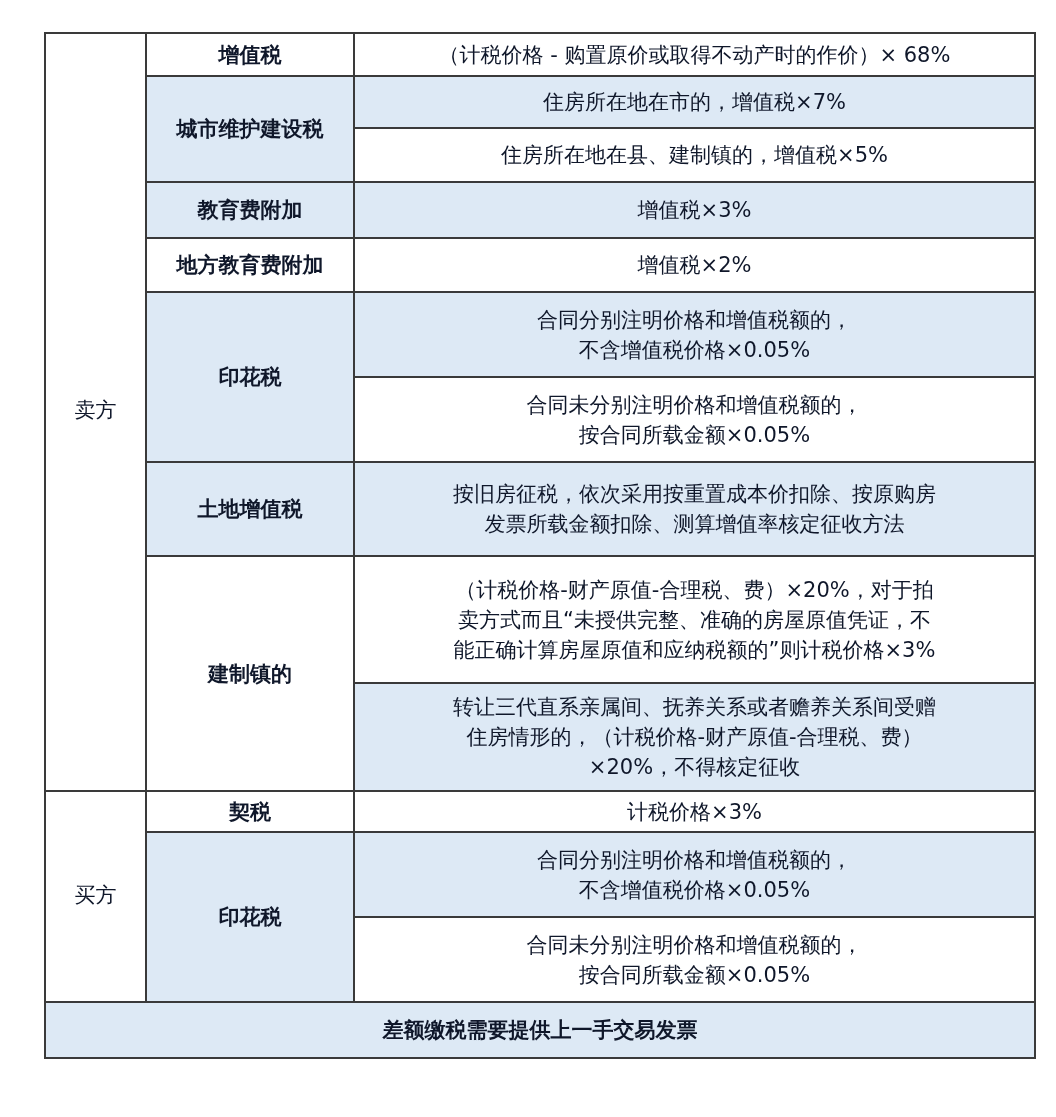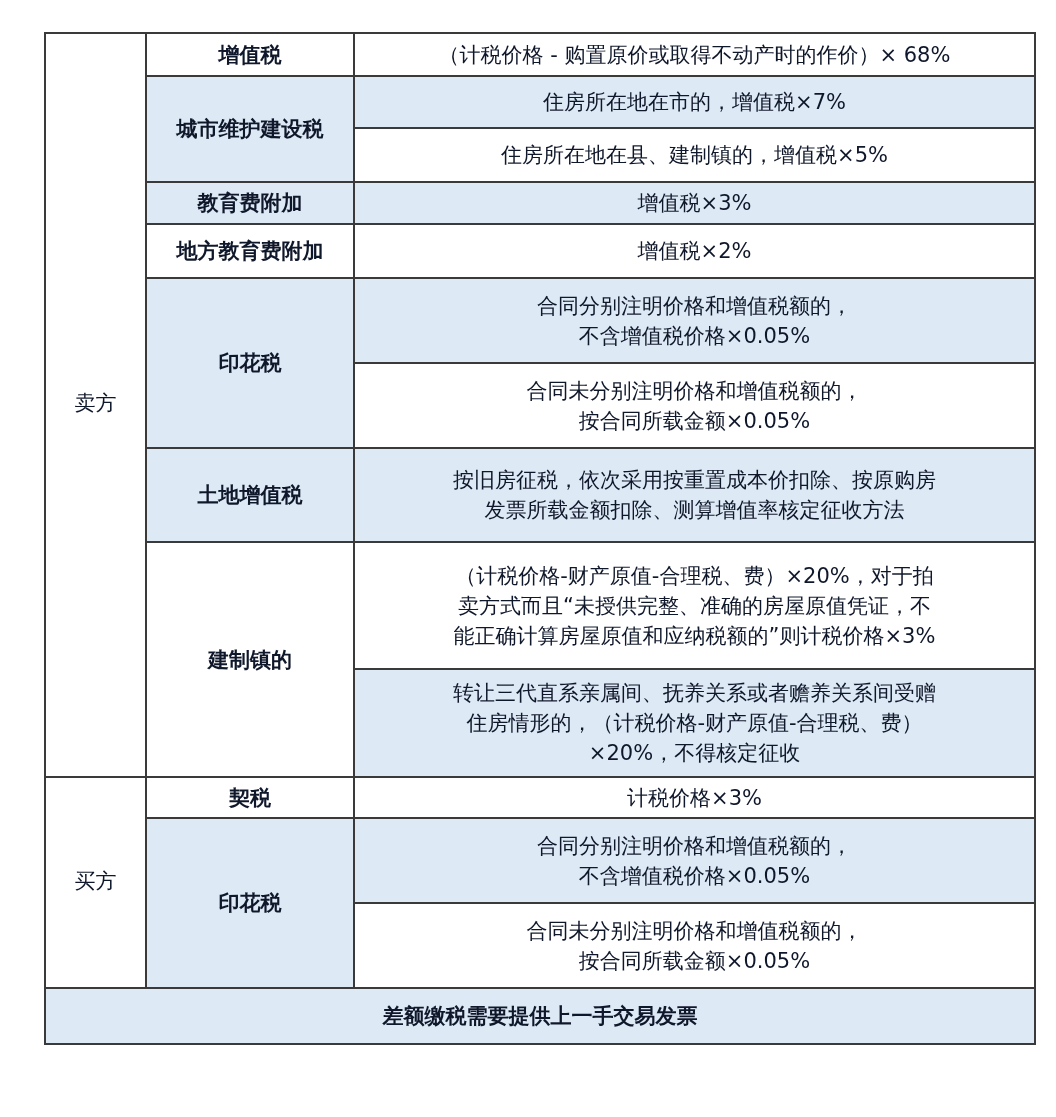--- a/index.html
+++ b/index.html
@@ -43,21 +43,21 @@
     </tr>
 
     <tr style="height:52px">
       <td class="name blue" rowspan="2">城市维护建设税</td>
       <td class="blue">住房所在地在市的，增值税×7%</td>
     </tr>
     <tr style="height:54px">
       <td class="white">住房所在地在县、建制镇的，增值税×5%</td>
     </tr>
 
-    <tr style="height:42px">
+    <tr style="height:56px">
       <td class="name blue">教育费附加</td>
       <td class="blue">增值税×3%</td>
     </tr>
 
     <tr style="height:54px">
       <td class="name white">地方教育费附加</td>
       <td class="white">增值税×2%</td>
     </tr>
 
     <tr style="height:85px">

